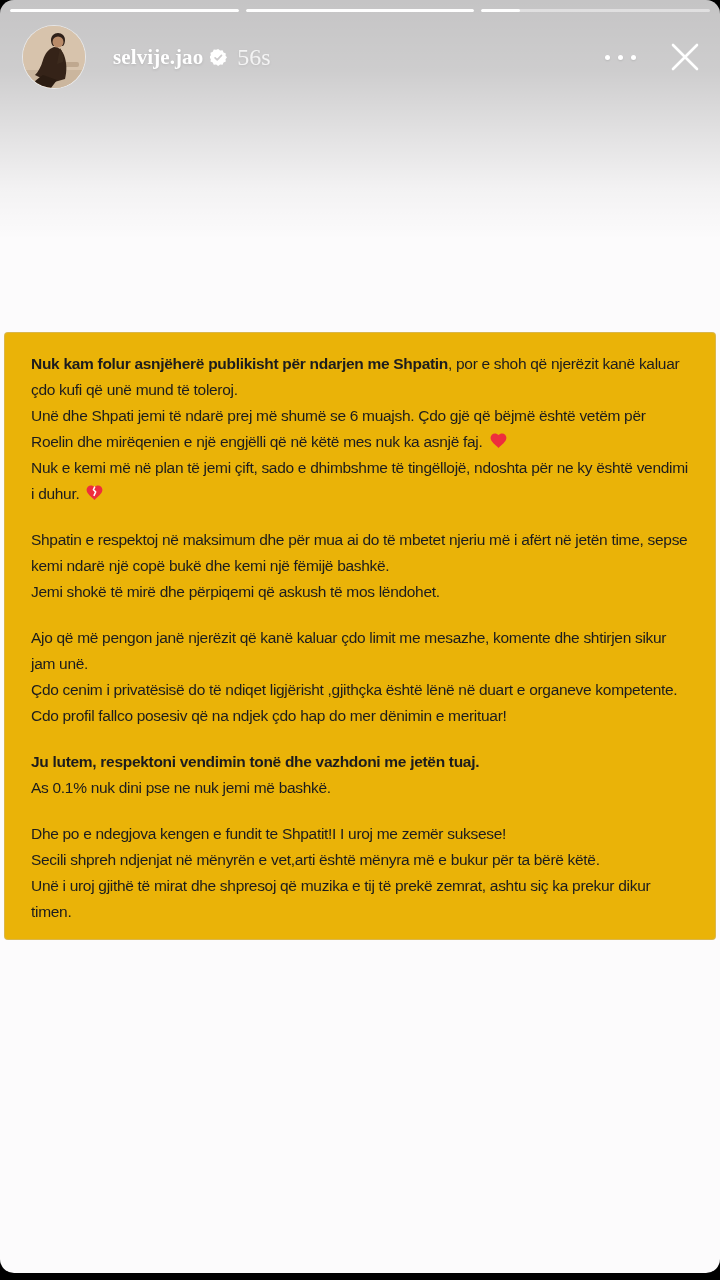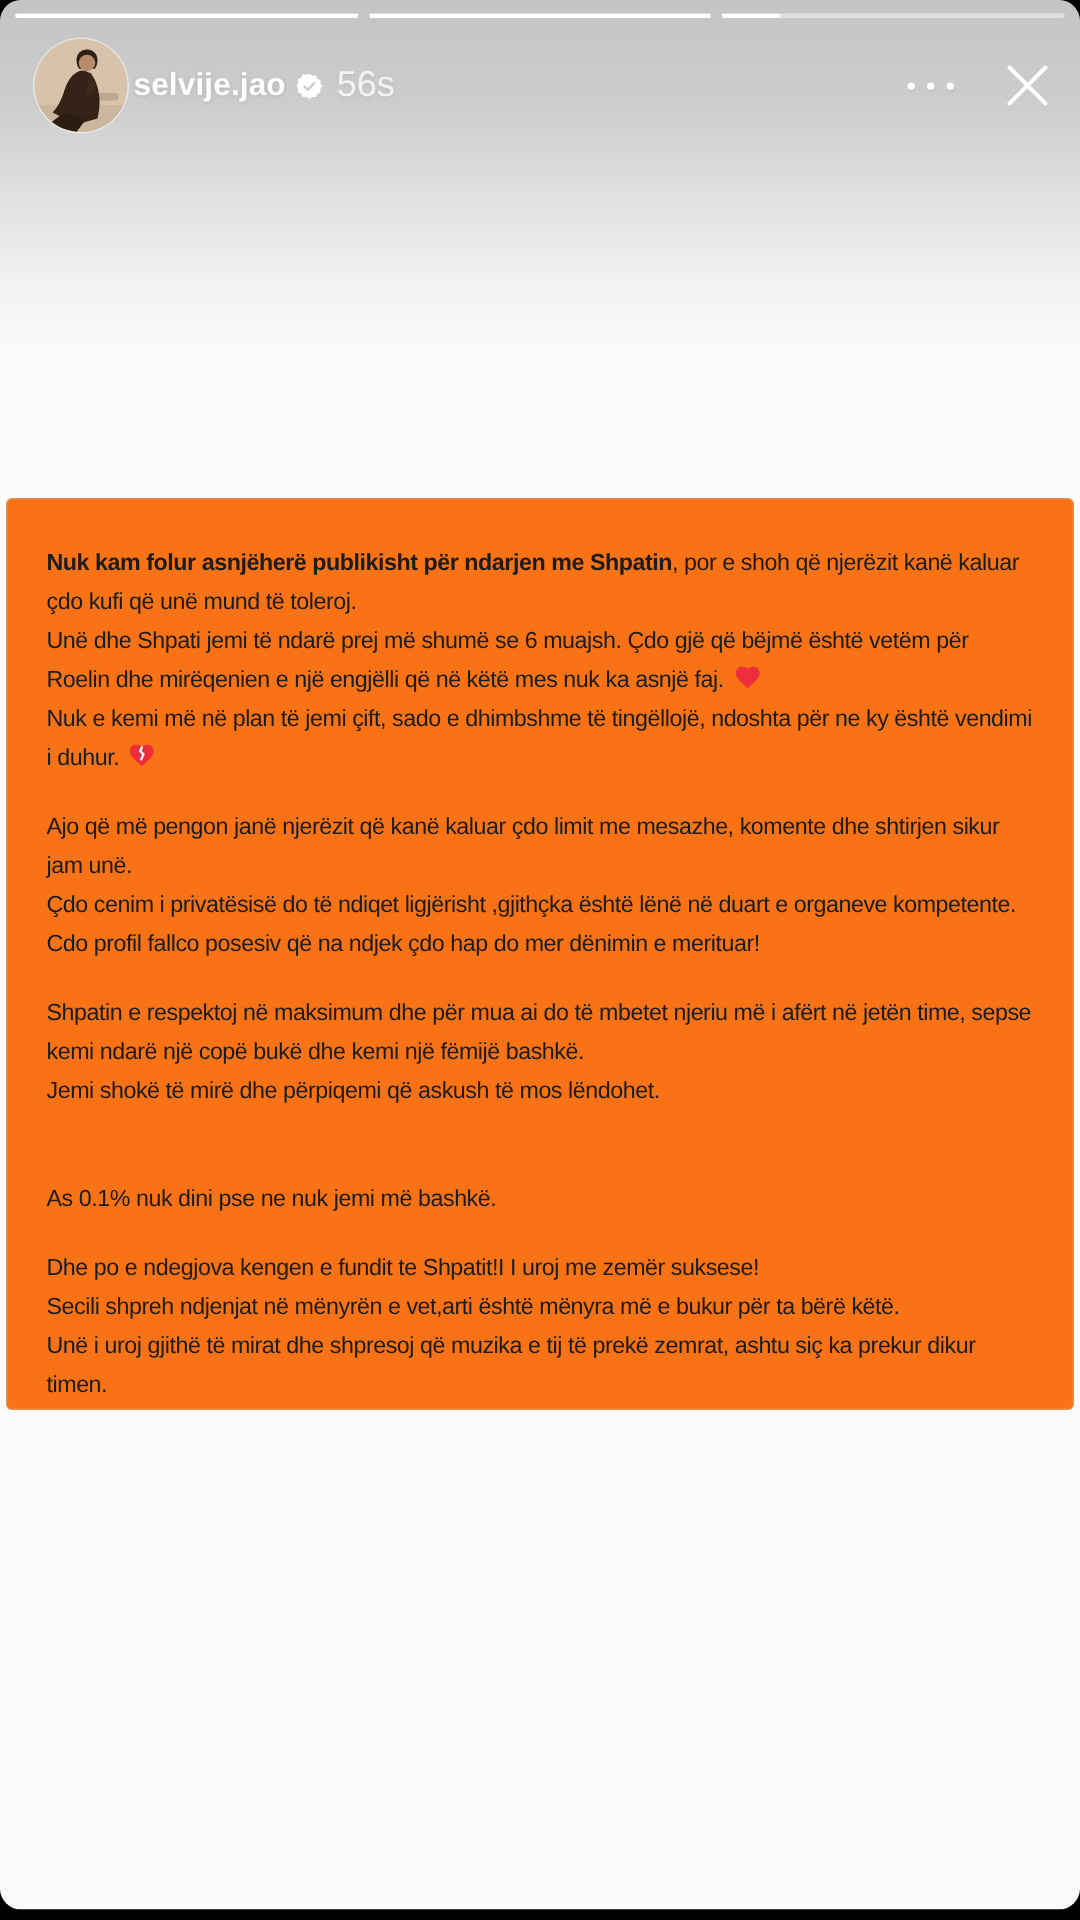--- a/index.html
+++ b/index.html
@@ -45,21 +45,21 @@
     display:flex;align-items:center;
   }
   .avatar{
     width:62px;height:62px;border-radius:50%;
     overflow:hidden;flex:0 0 auto;
     box-shadow:0 0 0 1px rgba(255,255,255,0.55);
     background:#d7c3ac;
   }
   .avatar svg{display:block;width:100%;height:100%;}
   .user-line{
-    display:flex;align-items:center;margin-left:4px;min-width:0;
+    display:flex;align-items:center;margin-left:28px;min-width:0;font-family:Liberation Serif, serif;
   }
   .username{
     color:#fff;font-size:21px;font-weight:700;letter-spacing:0.1px;
     text-shadow:0 1px 3px rgba(0,0,0,0.12);
     white-space:nowrap;
   }
   .verified{width:17px;height:17px;margin-left:7px;flex:0 0 auto;}
   .timestamp{
     color:rgba(255,255,255,0.80);font-size:24px;margin-left:10px;
     text-shadow:0 1px 3px rgba(0,0,0,0.08);
@@ -75,25 +75,25 @@
   .more-btn .dot{
     width:5px;height:5px;border-radius:50%;
     background:#fff;box-shadow:0 1px 2px rgba(0,0,0,0.10);
   }
   .close-btn{
     background:none;border:none;padding:2px;cursor:pointer;line-height:0;
   }
   
   .story-card{
     position:absolute;left:4px;right:4px;top:332px;height:608px;
-    background:#f97316;
+    background:#eab308;
     border:1px solid rgba(188,188,202,0.35);
     border-radius:4px;
     box-sizing:border-box;
-    padding:30px 24px 0 26px;
+    padding:18px 24px 0 26px;
     overflow:hidden;
   }
   .story-text p{
     margin:0 0 20px 0;
     font-size:15.5px;
     letter-spacing:-0.3px;
     line-height:26px;
     color:#1c1c1e;
     white-space:pre-wrap;
   }
@@ -163,25 +163,25 @@
   <div class="story-card">
     <div class="story-text">
         <p><b>Nuk kam folur asnjëherë publikisht për ndarjen me Shpatin</b><span>, por e shoh që njerëzit kanë kaluar çdo kufi që unë mund të toleroj.
 Unë dhe Shpati jemi të ndarë prej më shumë se 6 muajsh. Çdo gjë që bëjmë është vetëm për Roelin dhe mirëqenien e një engjëlli që në këtë mes nuk ka asnjë faj. </span><span class="emoji"><svg viewBox="0 0 24 24">
               <path d="M12 21.35l-1.45-1.32C5.4 15.36 2 12.28 2 8.5 2 5.42 4.42 3 7.5 3c1.74 0 3.41.81 4.5 2.09C13.09 3.81 14.76 3 16.5 3 19.58 3 22 5.42 22 8.5c0 3.78-3.4 6.86-8.55 11.54L12 21.35z" fill="#ee2d3d"></path>
             </svg></span><span>
 Nuk e kemi më në plan të jemi çift, sado e dhimbshme të tingëllojë, ndoshta për ne ky është vendimi i duhur. </span><span class="emoji"><svg viewBox="0 0 24 24">
               <path d="M12 21.35l-1.45-1.32C5.4 15.36 2 12.28 2 8.5 2 5.42 4.42 3 7.5 3c1.74 0 3.41.81 4.5 2.09C13.09 3.81 14.76 3 16.5 3 19.58 3 22 5.42 22 8.5c0 3.78-3.4 6.86-8.55 11.54L12 21.35z" fill="#ee2d3d"></path>
               <path d="M12.4 4.6 L10.6 8.6 L13.5 11.2 L11.2 16.2" stroke="#ffffff" stroke-width="1.9" fill="none" stroke-linejoin="round"></path>
             </svg></span></p>
+        <p><span>Shpatin e respektoj në maksimum dhe për mua ai do të mbetet njeriu më i afërt në jetën time, sepse kemi ndarë një copë bukë dhe kemi një fëmijë bashkë.
+Jemi shokë të mirë dhe përpiqemi që askush të mos lëndohet.</span></p>
         <p><span>Ajo që më pengon janë njerëzit që kanë kaluar çdo limit me mesazhe, komente dhe shtirjen sikur jam unë.
 Çdo cenim i privatësisë do të ndiqet ligjërisht ,gjithçka është lënë në duart e organeve kompetente. Cdo profil fallco posesiv që na ndjek çdo hap do mer dënimin e merituar!</span></p>
-        <p><span>Shpatin e respektoj në maksimum dhe për mua ai do të mbetet njeriu më i afërt në jetën time, sepse kemi ndarë një copë bukë dhe kemi një fëmijë bashkë.
-Jemi shokë të mirë dhe përpiqemi që askush të mos lëndohet.</span></p>
-        <p><span>
+        <p><b>Ju lutem, respektoni vendimin tonë dhe vazhdoni me jetën tuaj.</b><span>
 As 0.1% nuk dini pse ne nuk jemi më bashkë.</span></p>
         <p><span>Dhe po e ndegjova kengen e fundit te Shpatit!I I uroj me zemër suksese!
 Secili shpreh ndjenjat në mënyrën e vet,arti është mënyra më e bukur për ta bërë këtë.
 Unë i uroj gjithë të mirat dhe shpresoj që muzika e tij të prekë zemrat, ashtu siç ka prekur dikur timen.</span></p>
       </div>
   </div>
 
 </div>
 <div class="bottom-bar"></div>
 

